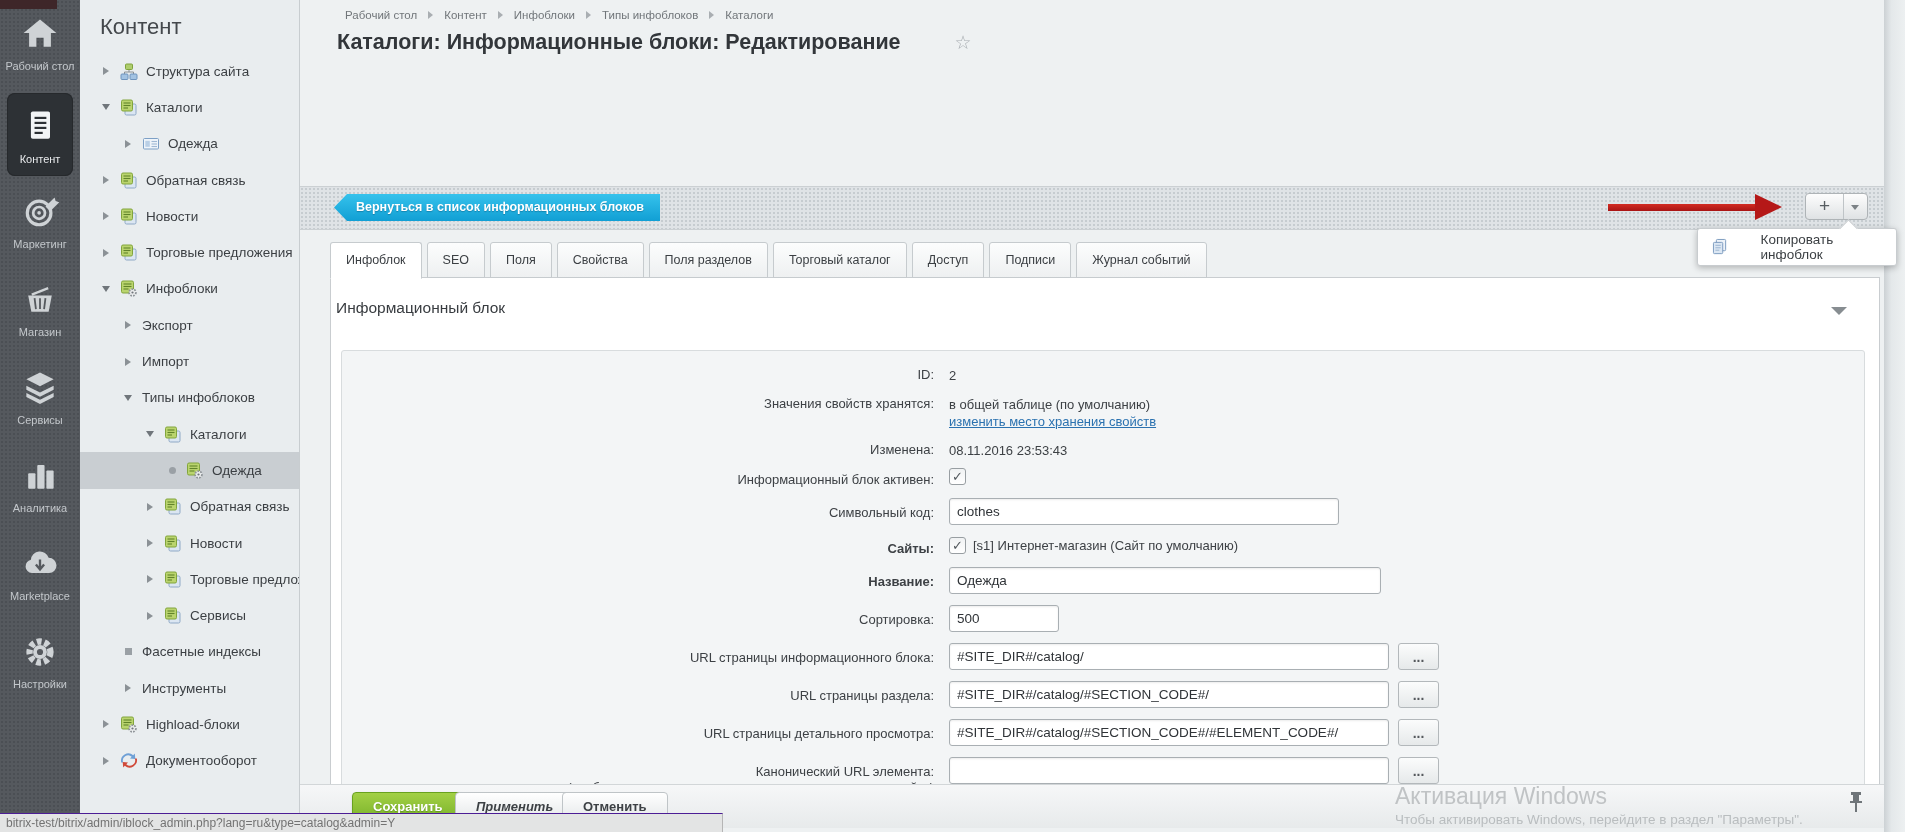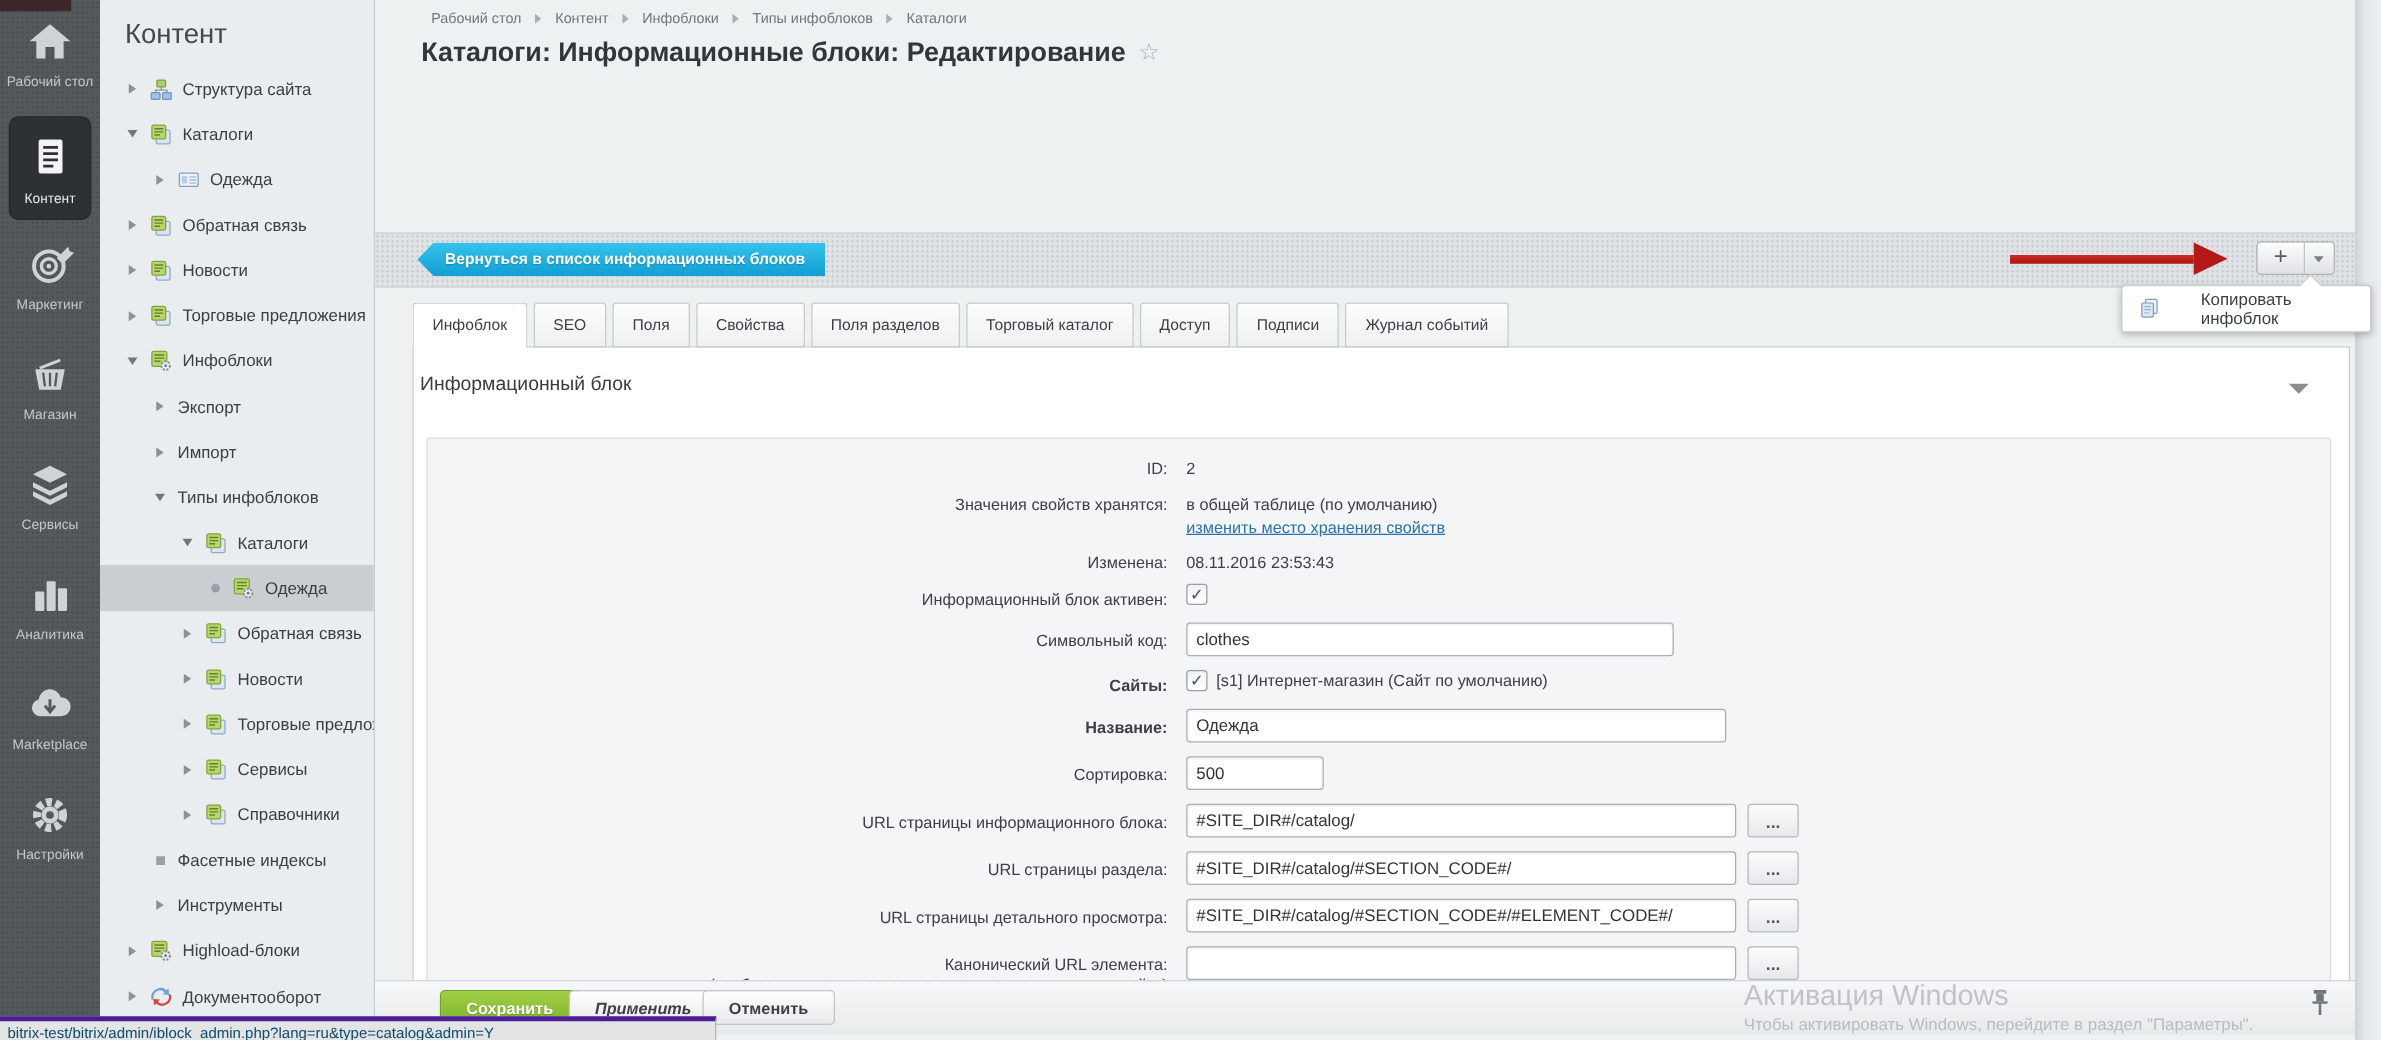--- a/index.html
+++ b/index.html
@@ -44,21 +44,21 @@
 
   
   #main { position:absolute; left:300px; top:0; right:0; height:832px; background:#eef1f2; }
   #right-strip { position:absolute; right:0; top:0; width:21px; height:832px;
                  background:linear-gradient(to right,#ccd1d4 0,#e4e8ea 35%,#edf0f1 100%); z-index:5; }
 
   #breadcrumb { position:absolute; left:45px; top:9px; display:flex; align-items:center; z-index:2; }
   .crumb { font-size:11.5px; color:#71767a; cursor:pointer; }
   .crumb-sep { width:0; height:0; border-left:5px solid #a9aeb2; border-top:4px solid transparent; border-bottom:4px solid transparent; margin:0 11px; }
 
-  #page-title-row { position:absolute; left:37px; top:30px; display:flex; align-items:center; z-index:2; }
+  #page-title-row { position:absolute; left:37px; top:30px; display:flex; align-items:center; z-index:2;gap:44px; }
   #page-title { font-size:21.5px; font-weight:bold; color:#32363a; }
   #fav-star { font-size:19px; color:#a8adb1; margin-left:10px; cursor:pointer; }
 
   #toolbar { position:absolute; left:0; right:21px; top:186px; height:44px;
              background-color:#dfe3e6;
              background-image:radial-gradient(#c6ccd0 1px, transparent 1px); background-size:4px 4px;
              border-top:1px solid #cbd0d3; border-bottom:1px solid #cbd0d3; z-index:10; }
   #back-btn { position:absolute; left:34px; top:7px; height:27px; line-height:27px;
               padding:0 16px 0 22px; color:#fff; font-size:12.5px; font-weight:bold;
               background:linear-gradient(#35c2ec,#119fd4); text-shadow:0 1px 1px rgba(0,60,90,.35);
@@ -127,23 +127,23 @@
 
   #footer { position:absolute; left:0; right:21px; bottom:4px; height:44px;
             background:linear-gradient(#f6f7f8,#e7eaeb); border-top:1px solid #d2d6d8; z-index:25; }
   .foot-btn { position:absolute; top:7px; height:28px; border-radius:4px; font-size:13px; font-weight:bold;
             padding:0 20px; cursor:pointer; font-family:inherit; }
   #save-btn { left:52px; background:linear-gradient(#a3d045,#7cb42c); border:1px solid #69a21f;
             color:#fff; text-shadow:0 1px 1px rgba(40,80,0,.35); box-shadow:0 1px 2px rgba(0,0,0,.15); }
   #apply-btn { left:155px; background:linear-gradient(#ffffff,#e6e9ea); border:1px solid #bfc4c7; color:#3d4145;font-style:italic; }
   #cancel-btn { left:262px; background:linear-gradient(#ffffff,#e6e9ea); border:1px solid #bfc4c7; color:#3d4145; }
 
-  #statusbar { position:absolute; left:0; bottom:0; width:573px; height:19px; background:#e3e4e4;
-            border-top:4px solid #4c1d95; border-right:1px solid #b5b5b5; z-index:100;
-            font-size:12px; color:#0c4a6e; padding:2px 0 0 6px; white-space:nowrap; overflow:hidden; }
+  #statusbar { position:absolute; left:0; bottom:0; width:723px; height:19px; background:#e3e4e4;
+            border-top:1px solid #4c1d95; border-right:1px solid #b5b5b5; z-index:100;
+            font-size:12px; color:#737373; padding:2px 0 0 6px; white-space:nowrap; overflow:hidden; }
 
   #watermark { position:absolute; left:1095px; top:783px; z-index:30; pointer-events:none; }
   #wm-title { font-size:23px; color:#c0c3c5; line-height:26px; }
   #wm-sub { font-size:13.5px; color:#b9bdbf; line-height:17px; margin-top:2px; }
   #pin { position:absolute; left:1549px; top:792px; width:14px; height:21px; z-index:31; }
 </style>
 </head>
 <body>
 <div id="screen">
 
@@ -434,35 +434,20 @@
           <span class="tree-ico"><svg viewBox="0 0 18 17">
               <rect x="5" y="5" width="11" height="11" rx="1.5" fill="#dbe6f2" stroke="#8fa9c6"></rect>
               <rect x="1.5" y="1" width="11" height="11" rx="1.5" fill="#bad46e" stroke="#82a53c"></rect>
               <g stroke="#61832a" stroke-width="1.1">
                 <line x1="3.5" y1="4" x2="10.5" y2="4"></line>
                 <line x1="3.5" y1="6.5" x2="10.5" y2="6.5"></line>
                 <line x1="3.5" y1="9" x2="8" y2="9"></line>
               </g>
             </svg></span>
           <span class="tree-label">Сервисы</span>
-        </div>
-        <div class="tree-item lvl3">
-          <span class="tw">
-            <span class="twisty collapsed"></span>
-          </span>
-          <span class="tree-ico"><svg viewBox="0 0 18 17">
-              <rect x="5" y="5" width="11" height="11" rx="1.5" fill="#dbe6f2" stroke="#8fa9c6"></rect>
-              <rect x="1.5" y="1" width="11" height="11" rx="1.5" fill="#bad46e" stroke="#82a53c"></rect>
-              <g stroke="#61832a" stroke-width="1.1">
-                <line x1="3.5" y1="4" x2="10.5" y2="4"></line>
-                <line x1="3.5" y1="6.5" x2="10.5" y2="6.5"></line>
-                <line x1="3.5" y1="9" x2="8" y2="9"></line>
-              </g>
-            </svg></span>
-          <span class="tree-label">Справочники</span>
         </div>
         <div class="tree-item lvl2">
           <span class="tw">
             <span class="twisty square"></span>
           </span>
           <span class="tree-label">Фасетные индексы</span>
         </div>
         <div class="tree-item lvl2">
           <span class="tw">
             <span class="twisty collapsed"></span>

